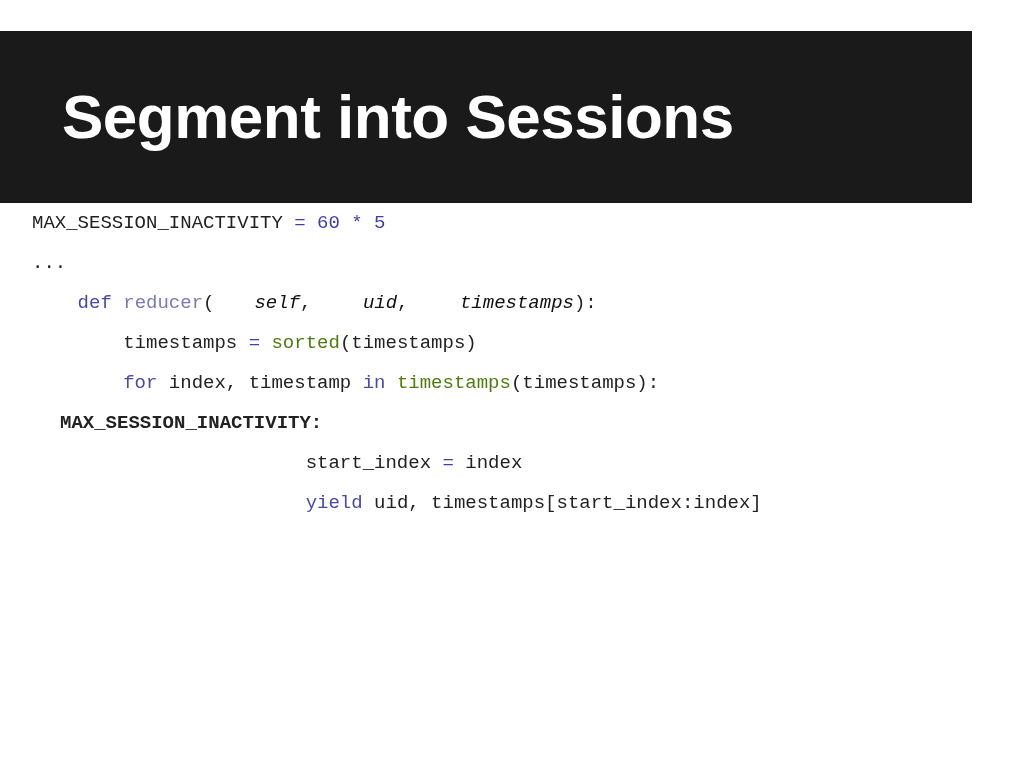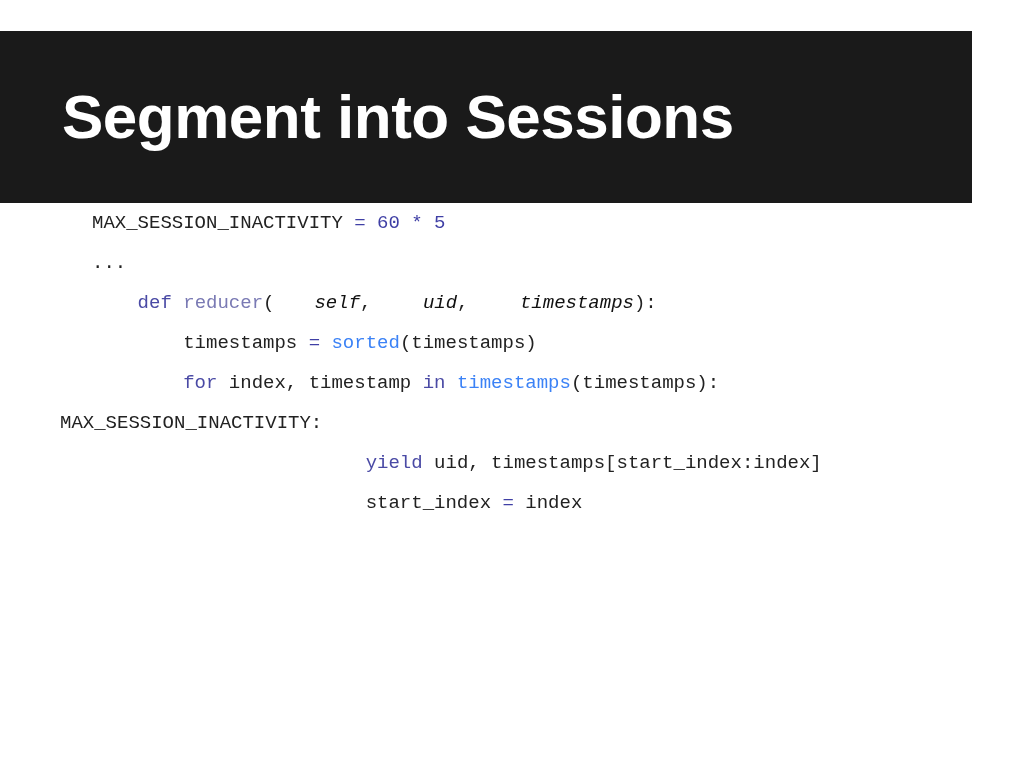--- a/index.html
+++ b/index.html
@@ -58,33 +58,34 @@
     margin: 0;
   }
 
   .code-line {
     font-family: "Liberation Mono", "DejaVu Sans Mono", monospace;
     font-size: 19px;
     line-height: 40px;
     height: 40px;
     color: #222222;
     white-space: pre;
-    padding-left: 92px;
+    padding-left: 32px;
     margin: 0;
     letter-spacing: 0px;
   }
 
   .code-line.flush {
     padding-left: 60px;
+    font-weight: bold;
   }
 
   
   .tok-plain    { color: #222222; }
   .tok-kw       { color: #4a4aa5; }
-  .tok-builtin  { color: #3b82f6; font-family: Liberation Mono, monospace; }
+  .tok-builtin  { color: #4d7c0f; font-family: Liberation Mono, monospace; }
   .tok-fn       { color: #7a7ab4; font-family: Liberation Mono, monospace; }
   .tok-num      { color: #3f3fa5; }
   .tok-op       { color: #3f3fa5; }
   .tok-param    { color: #111111; font-style: italic; margin-left: 40px; }
 </style>
 </head>
 <body>
 
 <div id="slide">
 
@@ -92,17 +93,17 @@
     <h1 id="slide-title">Segment into Sessions</h1>
   </div>
 
   <div id="code-block">
       <div class="code-line"><span class="tok-plain">MAX_SESSION_INACTIVITY </span><span class="tok-op">=</span><span class="tok-plain"> </span><span class="tok-num">60</span><span class="tok-plain"> </span><span class="tok-op">*</span><span class="tok-plain"> </span><span class="tok-num">5</span></div>
       <div class="code-line"><span class="tok-plain">...</span></div>
       <div class="code-line"><span class="tok-plain">    </span><span class="tok-kw">def</span><span class="tok-plain"> </span><span class="tok-fn">reducer</span><span class="tok-plain">(</span><span class="tok-param">self</span><span class="tok-plain">, </span><span class="tok-param">uid</span><span class="tok-plain">, </span><span class="tok-param">timestamps</span><span class="tok-plain">):</span></div>
       <div class="code-line"><span class="tok-plain">        timestamps </span><span class="tok-op">=</span><span class="tok-plain"> </span><span class="tok-builtin">sorted</span><span class="tok-plain">(timestamps)</span></div>
       <div class="code-line"><span class="tok-plain">        </span><span class="tok-kw">for</span><span class="tok-plain"> index, timestamp </span><span class="tok-kw">in</span><span class="tok-plain"> </span><span class="tok-builtin">timestamps</span><span class="tok-plain">(timestamps):</span></div>
       <div class="code-line flush"><span class="tok-plain">MAX_SESSION_INACTIVITY:</span></div>
+      <div class="code-line"><span class="tok-plain">                        start_index </span><span class="tok-op">=</span><span class="tok-plain"> index</span></div>
       <div class="code-line"><span class="tok-plain">                        </span><span class="tok-kw">yield</span><span class="tok-plain"> uid, timestamps[start_index:index]</span></div>
-      <div class="code-line"><span class="tok-plain">                        start_index </span><span class="tok-op">=</span><span class="tok-plain"> index</span></div>
     </div>
 
 </div>
 
 </body></html>

